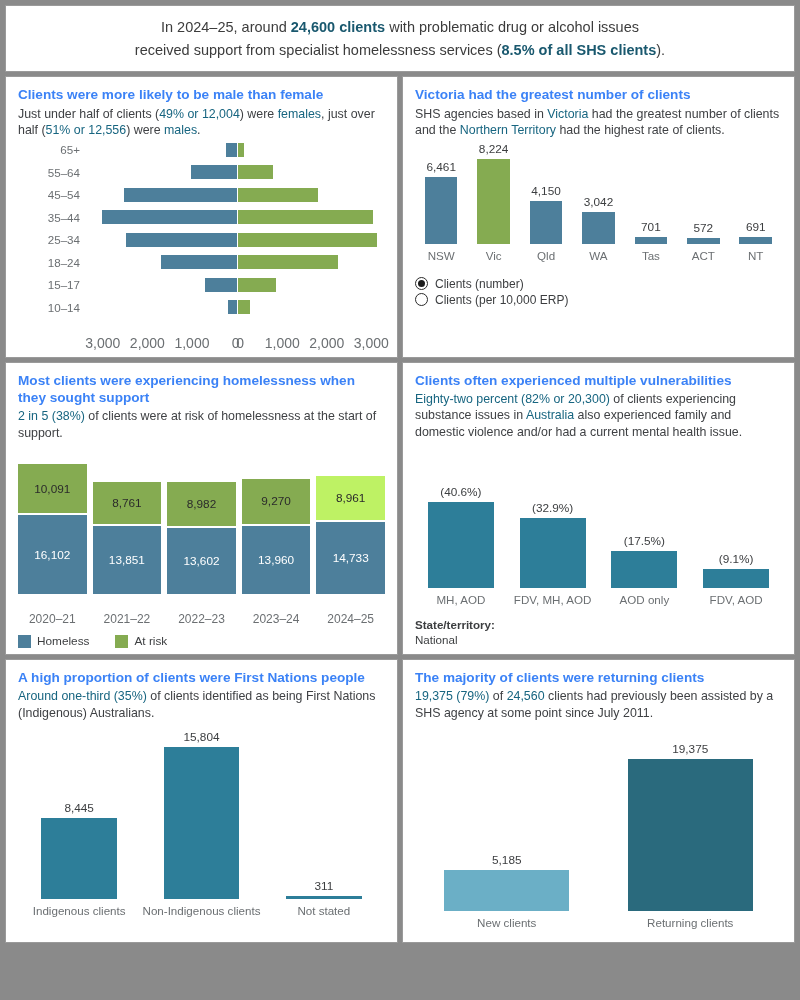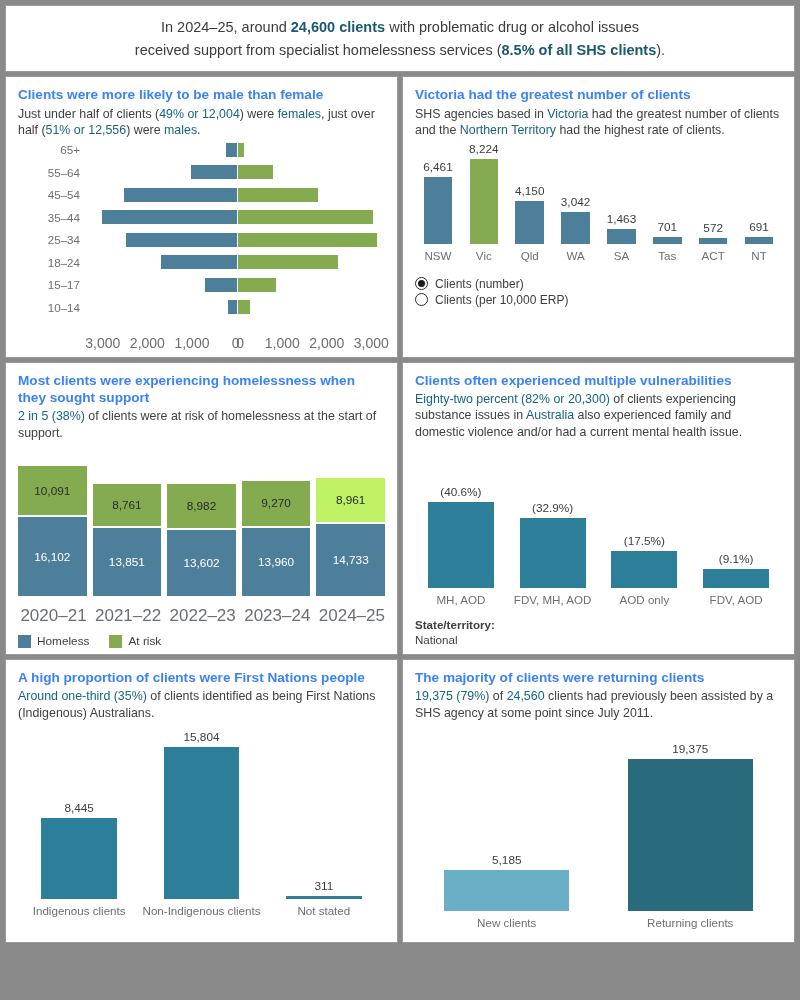--- a/index.html
+++ b/index.html
@@ -93,22 +93,22 @@
   }
   .radio.on::after { content: ""; width: 7px; height: 7px; border-radius: 50%; background: #1b1b1b; }
   .radio-label { font-size: 12px; color: #3c3e40; }
 
   
   .stack-wrap { position: relative; width: 100%; height: 100%; display: flex; align-items: flex-end; gap: 6px; }
   .stack-col { flex: 1 1 0; display: flex; flex-direction: column; justify-content: flex-end; height: 100%; }
   .seg { display: flex; align-items: center; justify-content: center; font-size: 11.8px; }
   .seg-risk { background: #85ab51; color: #2b2b2b; }
   .seg-homeless { background: #4d7f9b; color: #ffffff; margin-top: 2px; }
-  .stack-cat { font-size: 17px; color: #6b6f72; text-align: right; margin-top: 10px; }
-  .legend { display: flex; gap: 20px; margin-top: 8px; align-items: center; }
+  .stack-cat { font-size: 12px; color: #6b6f72; text-align: center; margin-top: 18px; }
+  .legend { display: flex; gap: 26px; margin-top: 8px; align-items: center; }
   .legend-item { display: flex; align-items: center; gap: 6px; }
   .legend-sw { width: 13px; height: 13px; flex: 0 0 auto; }
   .legend-txt { font-size: 11.8px; color: #3c3e40; }
 
   .note { font-size: 11.6px; color: #3c3e40; line-height: 1.35; margin-top: 6px; }
   .note b { font-weight: bold; }
 </style>
 </head>
 <body>
 
@@ -219,25 +219,20 @@
               <div class="vbar-val">4,150</div>
               <div class="vbar" style="height: 42.8928px; background: rgb(77, 127, 155);"></div>
               <div class="vbar-cat" style="height: 18px;">Qld</div>
             </div>
             <div class="vbar-col">
               <div class="vbar-val">3,042</div>
               <div class="vbar" style="height: 31.4409px; background: rgb(77, 127, 155);"></div>
               <div class="vbar-cat" style="height: 18px;">WA</div>
             </div>
             <div class="vbar-col">
-              <div class="vbar-val">1,463</div>
-              <div class="vbar" style="height: 15.121px; background: rgb(77, 127, 155);"></div>
-              <div class="vbar-cat" style="height: 18px;">SA</div>
-            </div>
-            <div class="vbar-col">
               <div class="vbar-val">701</div>
               <div class="vbar" style="height: 7.24526px; background: rgb(77, 127, 155);"></div>
               <div class="vbar-cat" style="height: 18px;">Tas</div>
             </div>
             <div class="vbar-col">
               <div class="vbar-val">572</div>
               <div class="vbar" style="height: 5.91196px; background: rgb(77, 127, 155);"></div>
               <div class="vbar-cat" style="height: 18px;">ACT</div>
             </div>
             <div class="vbar-col">

